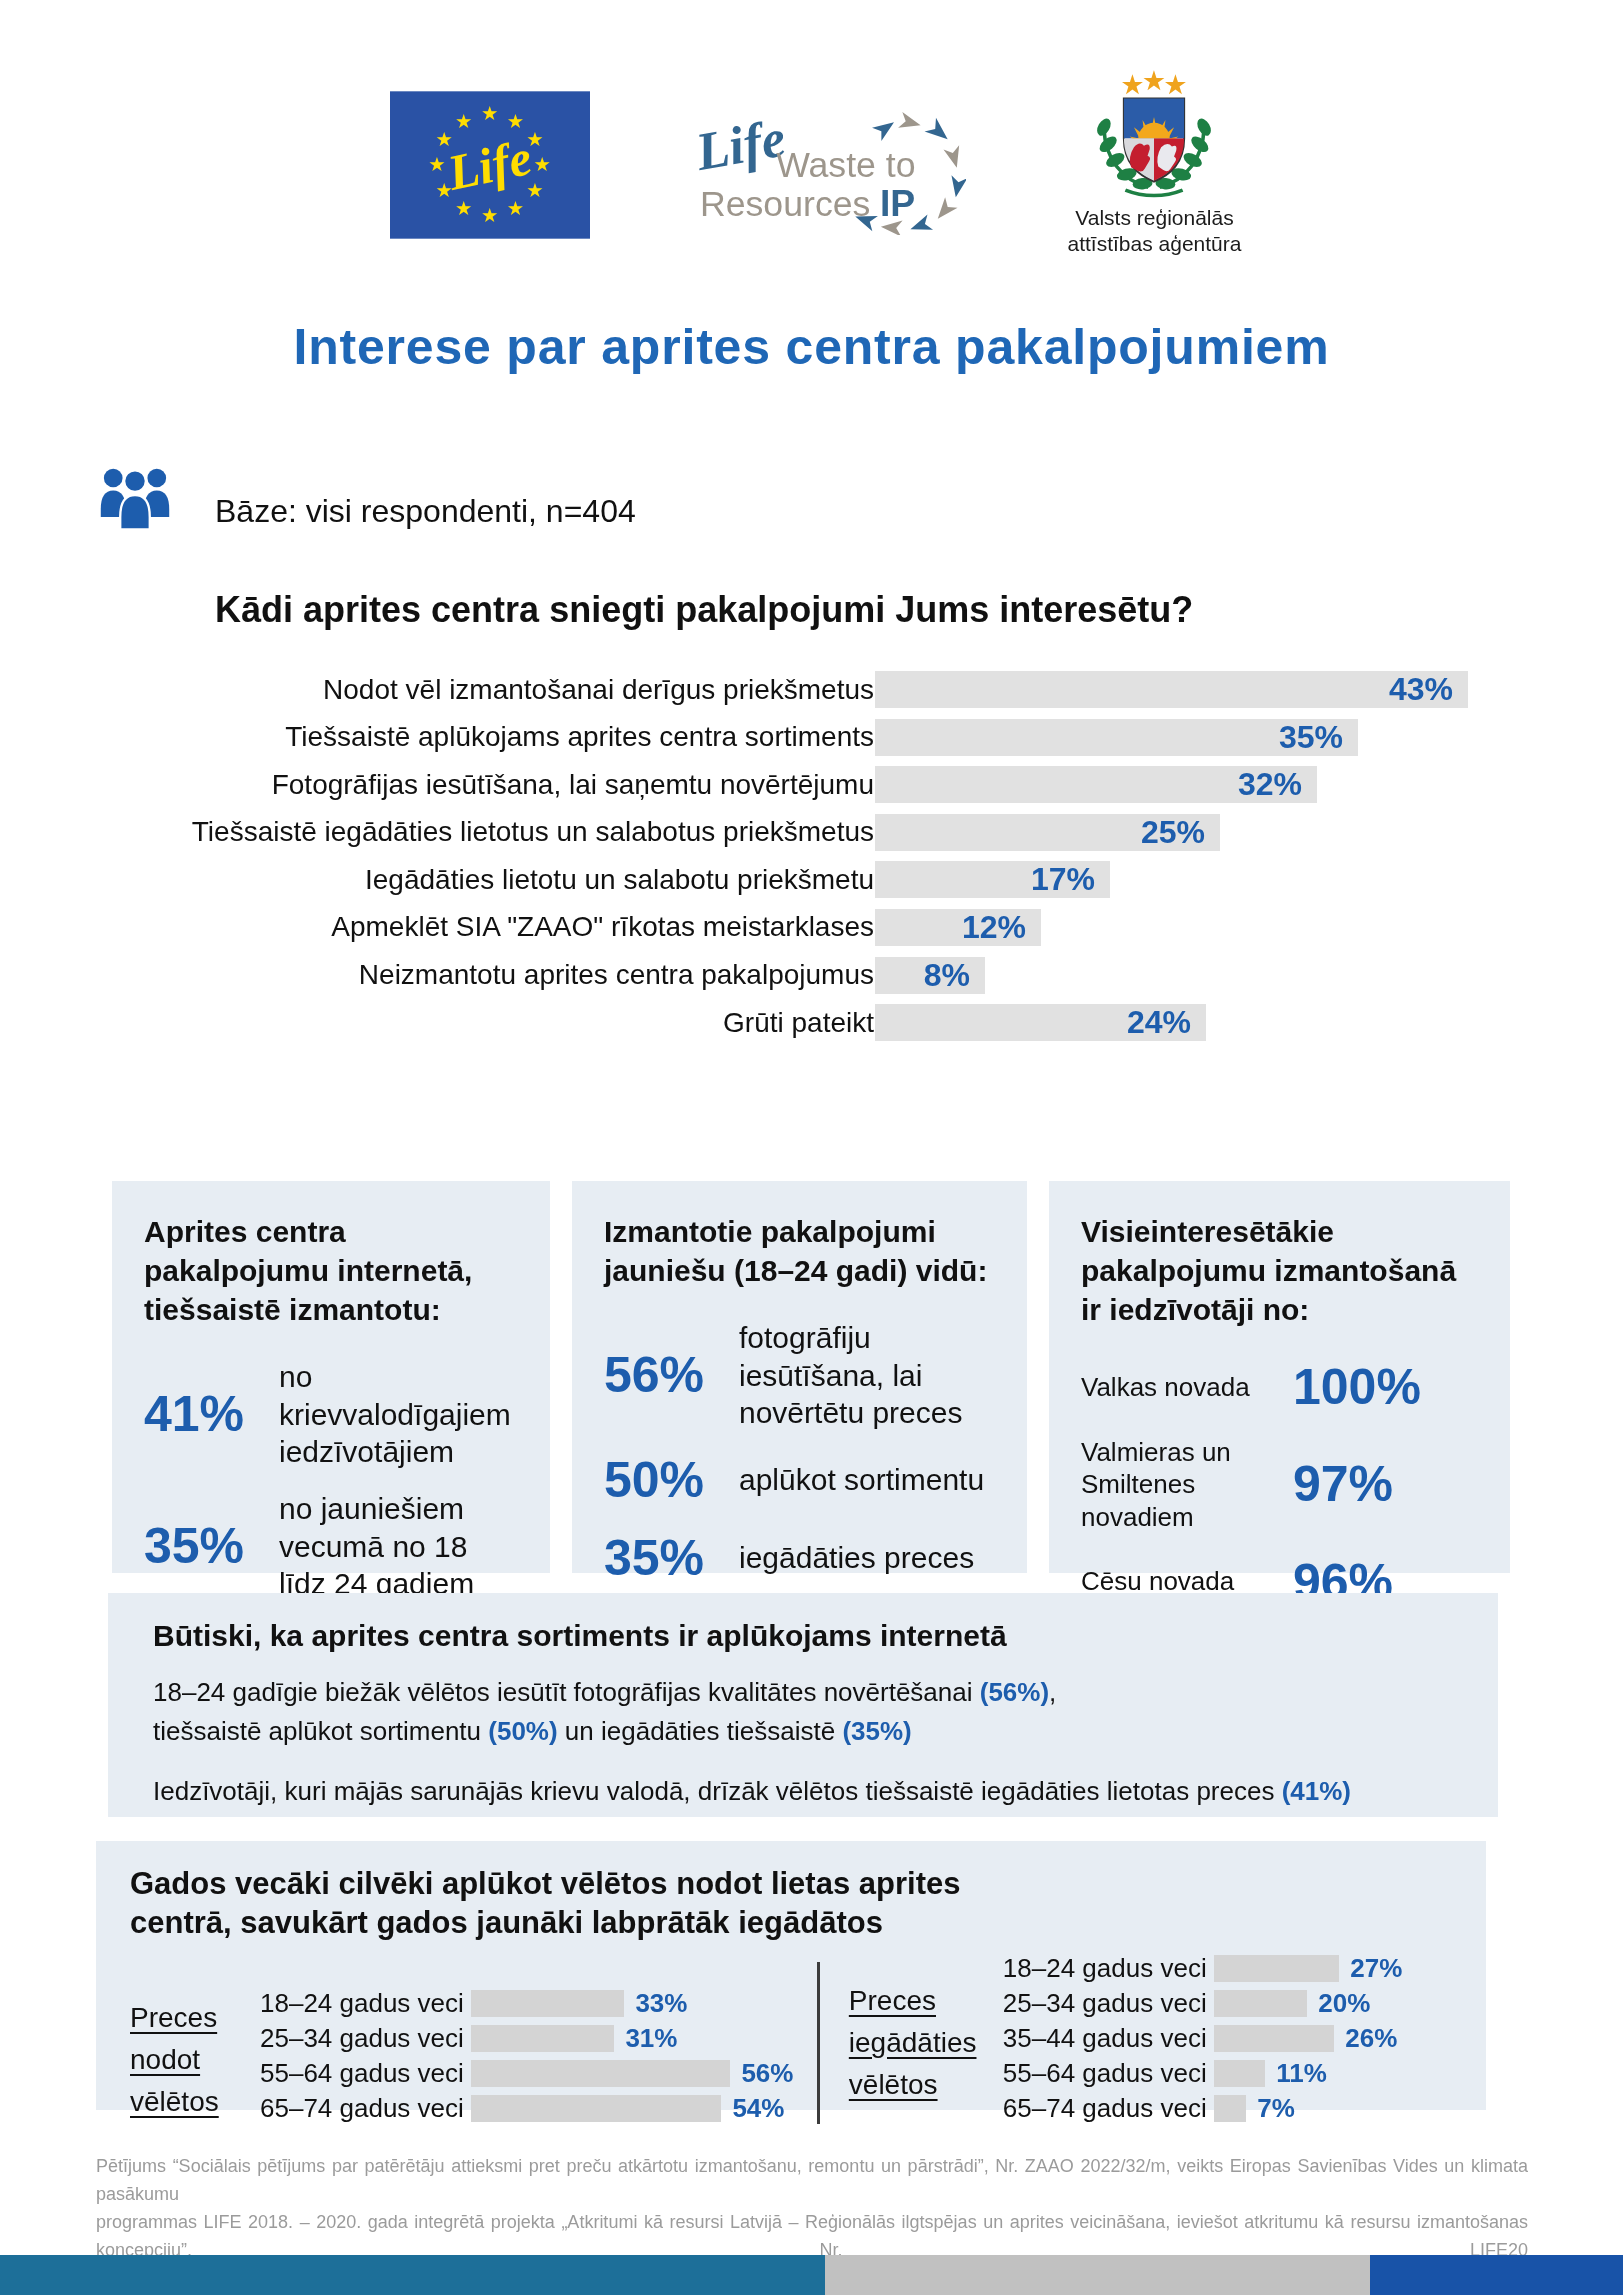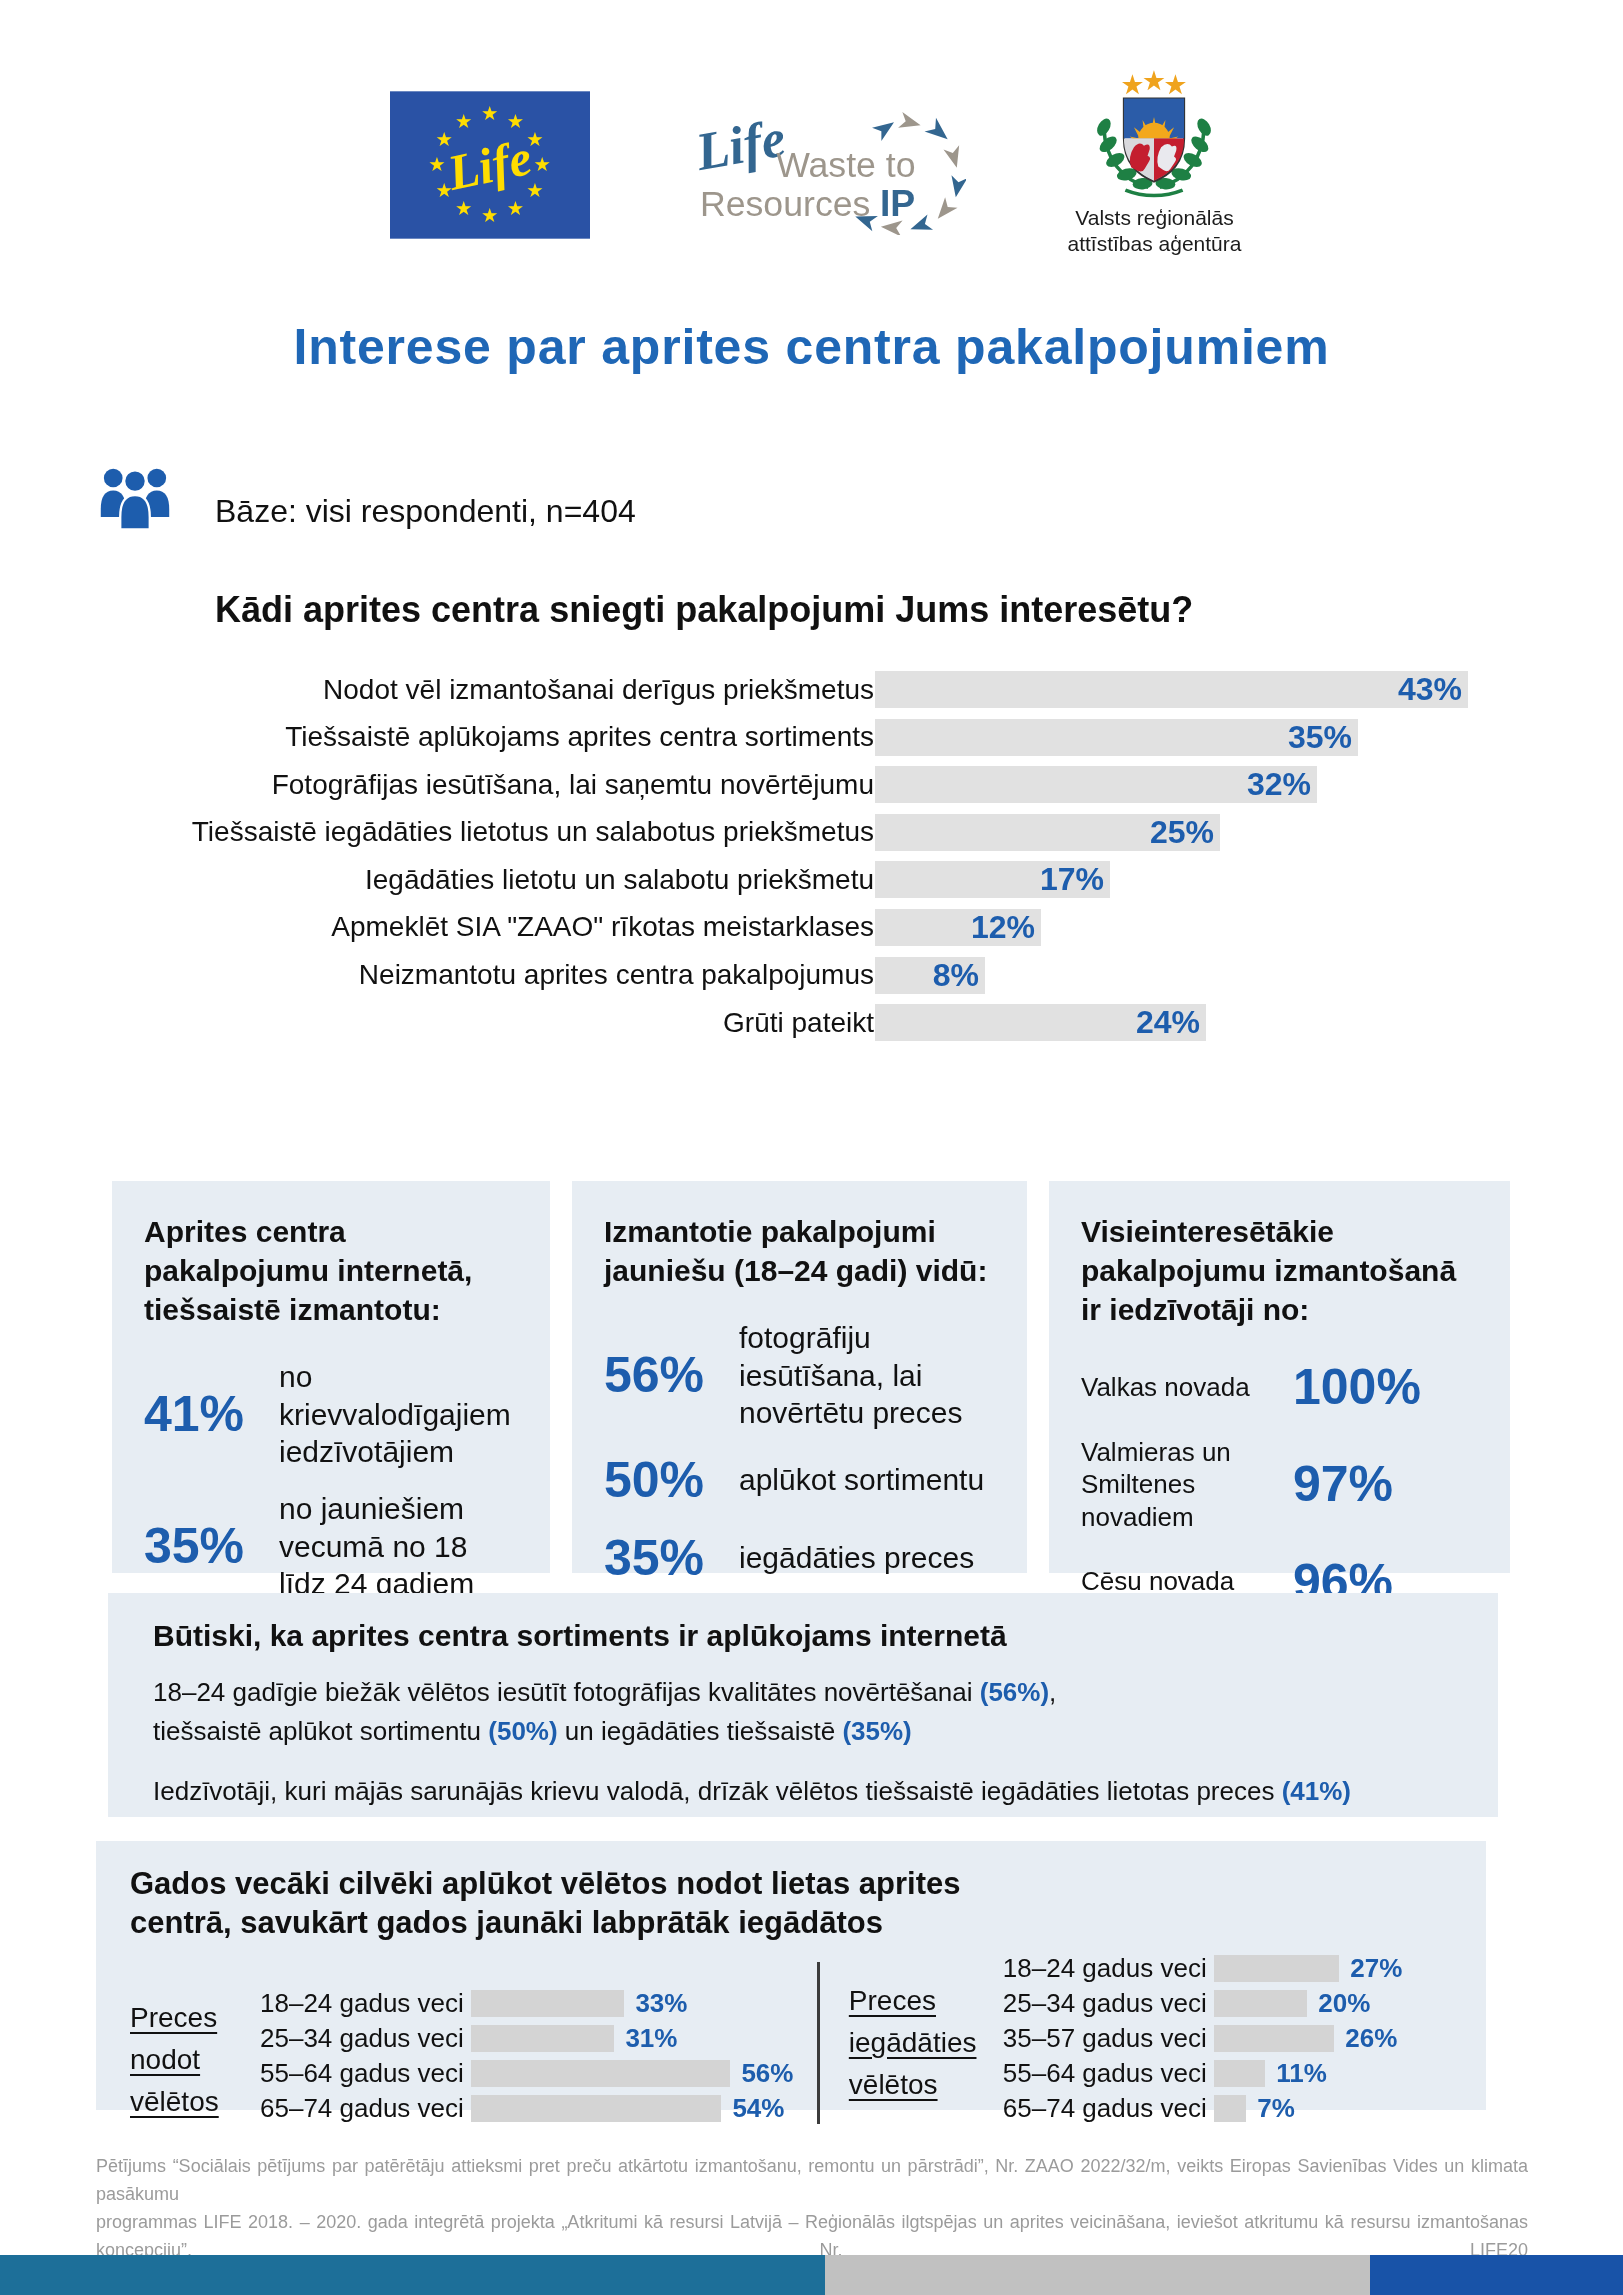--- a/index.html
+++ b/index.html
@@ -30,21 +30,21 @@
   .people-icon{width:78px;height:70px;}
   .base-text{font-size:32px;color:#111;margin-top:24px;}
 
   
   .question{position:absolute;left:215px;top:589px;font-size:36px;font-weight:bold;color:#111;}
   .chart{position:absolute;left:96px;top:671px;width:1390px;}
   .chart-row{display:flex;align-items:center;margin-bottom:10.6px;height:37px;}
   .chart-row .row-label{width:779px;text-align:right;font-size:28px;color:#111;
     padding-right:1px;white-space:nowrap;}
   .chart-row .bar{height:37px;background:var(--bar-grey);display:flex;align-items:center;
-    justify-content:flex-end;padding-right:6px;}
+    justify-content:flex-end;padding-right:15px;}
   .chart-row .bar .pct{font-size:32px;font-weight:bold;color:var(--accent);}
 
   
   .boxes{position:absolute;left:112px;top:1181px;display:flex;gap:22px;}
   .stat-box{background:var(--box-bg);height:392px;padding:31px 32px;}
   .stat-box.b1{width:438px;}
   .stat-box.b2{width:455px;}
   .stat-box.b3{width:461px;}
   .stat-box h3{font-size:30px;line-height:1.3;font-weight:bold;color:#111;margin-bottom:29px;}
   .stat-line{display:flex;align-items:center;margin-bottom:19.5px;gap:21px;}
@@ -374,21 +374,21 @@
             <span class="age">18–24 gadus veci</span>
             <div class="mbar" style="width: 125px;"></div>
             <span class="mpct">27%</span>
           </div>
           <div class="mini-row">
             <span class="age">25–34 gadus veci</span>
             <div class="mbar" style="width: 93px;"></div>
             <span class="mpct">20%</span>
           </div>
           <div class="mini-row">
-            <span class="age">35–57 gadus veci</span>
+            <span class="age">35–44 gadus veci</span>
             <div class="mbar" style="width: 120px;"></div>
             <span class="mpct">26%</span>
           </div>
           <div class="mini-row">
             <span class="age">55–64 gadus veci</span>
             <div class="mbar" style="width: 51px;"></div>
             <span class="mpct">11%</span>
           </div>
           <div class="mini-row">
             <span class="age">65–74 gadus veci</span>

